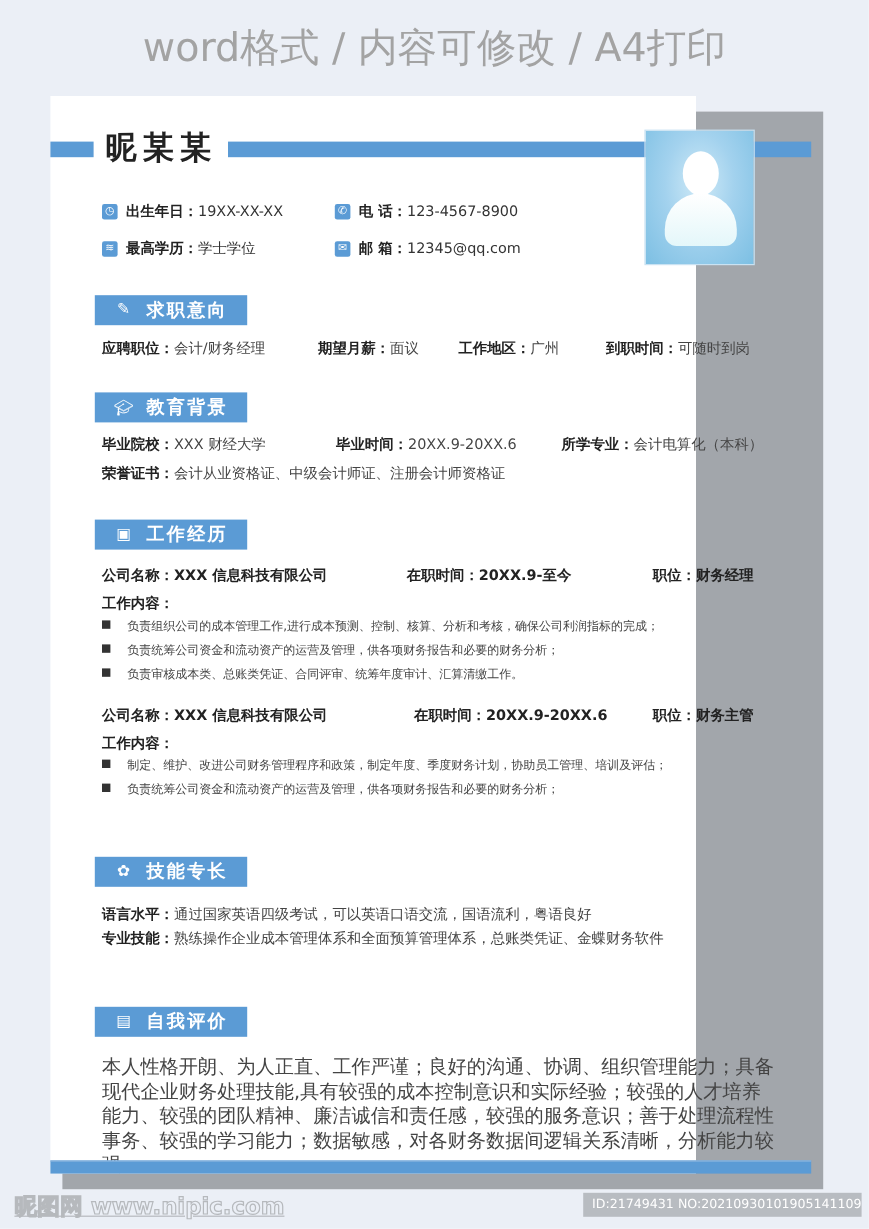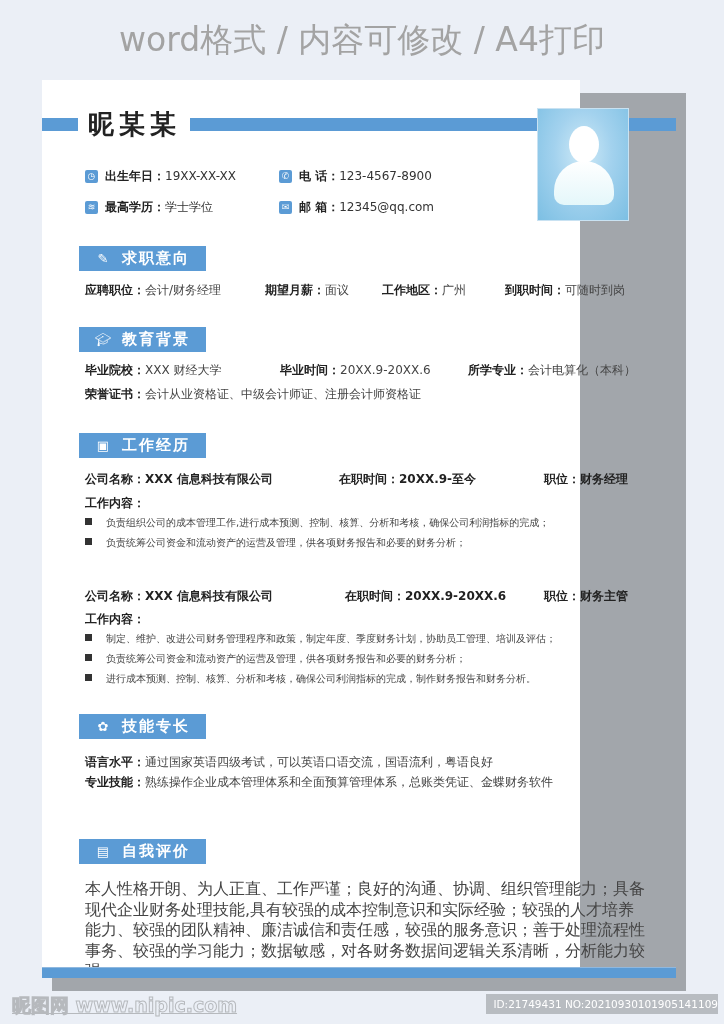--- a/index.html
+++ b/index.html
@@ -169,28 +169,28 @@
     <span class="sico">▣</span>
     <span class="stitle">工作经历</span>
   </div>
 
   <div class="strong-row" style="left:43px; top:391px;">公司名称：XXX 信息科技有限公司</div>
   <div class="strong-row" style="left:297px; top:391px;">在职时间：20XX.9-至今</div>
   <div class="strong-row" style="left:502px; top:391px;">职位：财务经理</div>
   <div class="strong-row" style="left:43px; top:415px;">工作内容：</div>
   <div class="bullet" style="top:435px;"><span class="sq"></span><span>负责组织公司的成本管理工作,进行成本预测、控制、核算、分析和考核，确保公司利润指标的完成；</span></div>
   <div class="bullet" style="top:455px;"><span class="sq"></span><span>负责统筹公司资金和流动资产的运营及管理，供各项财务报告和必要的财务分析；</span></div>
+  <div class="bullet" style="top:475px;"><span class="sq"></span><span>负责审核成本类、总账类凭证、合同评审、统筹年度审计、汇算清缴工作。</span></div>
 
   <div class="strong-row" style="left:43px; top:508px;">公司名称：XXX 信息科技有限公司</div>
   <div class="strong-row" style="left:303px; top:508px;">在职时间：20XX.9-20XX.6</div>
   <div class="strong-row" style="left:502px; top:508px;">职位：财务主管</div>
   <div class="strong-row" style="left:43px; top:531px;">工作内容：</div>
   <div class="bullet" style="top:551px;"><span class="sq"></span><span>制定、维护、改进公司财务管理程序和政策，制定年度、季度财务计划，协助员工管理、培训及评估；</span></div>
   <div class="bullet" style="top:571px;"><span class="sq"></span><span>负责统筹公司资金和流动资产的运营及管理，供各项财务报告和必要的财务分析；</span></div>
-  <div class="bullet" style="top:591px;"><span class="sq"></span><span>进行成本预测、控制、核算、分析和考核，确保公司利润指标的完成，制作财务报告和财务分析。</span></div>
 
   <div class="section-head" style="top:634px;">
     <span class="sico">✿</span>
     <span class="stitle">技能专长</span>
   </div>
   <div class="row" style="left:43px; top:674px;">
     <b>语言水平：</b><span>通过国家英语四级考试，可以英语口语交流，国语流利，粤语良好</span>
   </div>
   <div class="row" style="left:43px; top:694px;">
     <b>专业技能：</b><span>熟练操作企业成本管理体系和全面预算管理体系，总账类凭证、金蝶财务软件</span>

